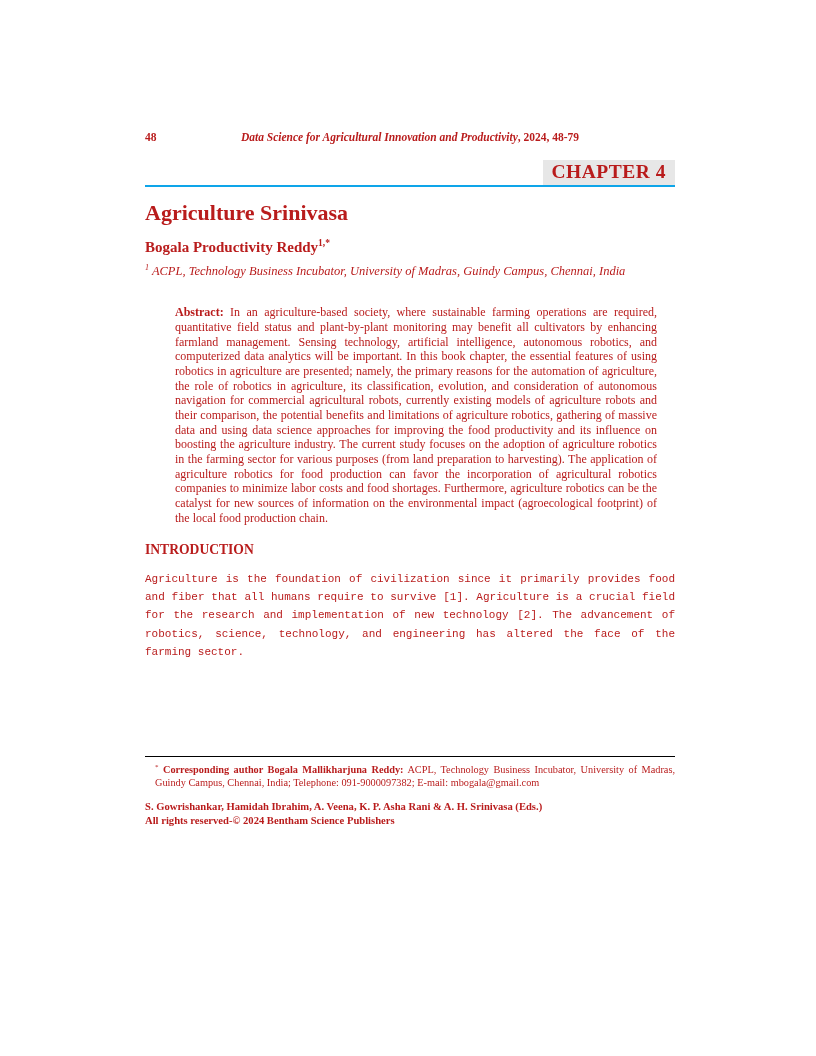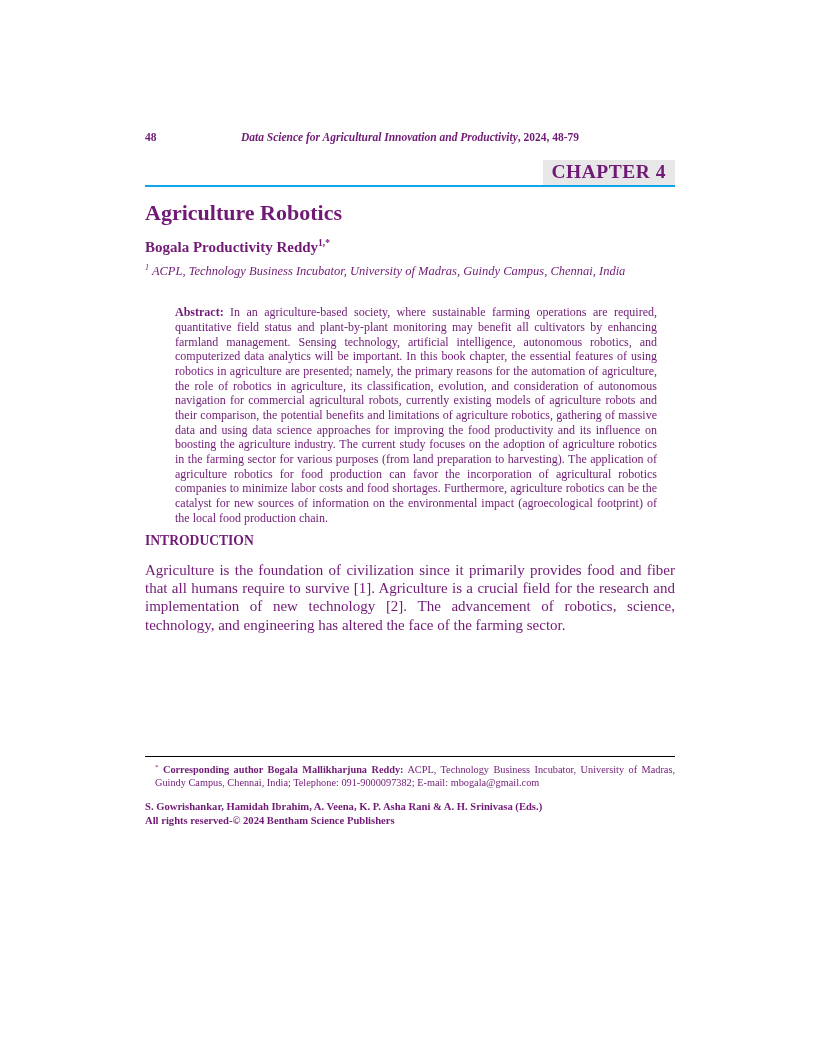--- a/index.html
+++ b/index.html
@@ -1,20 +1,20 @@
 <!DOCTYPE html>
 <html><head>
 <meta charset="utf-8">
 <style>
   html,body{margin:0;padding:0;background:#888;}
   .page{
     position:relative;
     width:816px;height:1056px;
     background:#ffffff;
-    color:#701a75;
+    color:#b91c1c;
     font-family:"Liberation Serif", serif;
     overflow:hidden;
     margin:0 auto;
   }
   .content{position:absolute;left:145px;top:0;width:530px;}
 
   
   .running-head-row{position:relative;margin-top:131px;height:15px;}
   .page-number{position:absolute;left:0;top:0;font-weight:bold;font-size:11.5px;}
   .running-head{text-align:center;font-size:11.5px;font-weight:bold;}
@@ -39,22 +39,22 @@
   .abstract{
     margin:26px 18px 0 30px;
     font-size:12px;line-height:14.65px;
     text-align:justify;
   }
   .abstract .b{font-weight:bold;}
 
   .keywords{margin-top:31px;font-size:13.4px;line-height:17px;text-align:justify;}
   .keywords .b{font-weight:bold;}
 
-  .section-heading{margin-top:8px;font-size:13.6px;font-weight:bold;}
-  .body-para{margin-top:0;font-size:15px;line-height:18.4px;text-align:justify;}
+  .section-heading{margin-top:17px;font-size:13.6px;font-weight:bold;}
+  .body-para{margin-top:0;font-size:11px;line-height:18.4px;text-align:justify;font-family:Liberation Mono, monospace;}
 
   
   .footnote-block{position:absolute;left:145px;top:756px;width:530px;}
   .footnote-rule{border-top:1px solid #000;height:0;}
   .footnote{margin-top:4px;font-size:10.3px;line-height:13px;text-align:justify;margin-left:10px;}
   .footnote sup{font-size:7px;}
   .footnote .b{font-weight:bold;}
   .imprint{margin-top:11px;text-align:left;font-weight:bold;font-size:10.6px;line-height:13.8px;}
 </style>
 </head>
@@ -65,21 +65,21 @@
 
     <div class="running-head-row">
       <span class="page-number">48</span>
       <div class="running-head"><span class="rh-italic">Data Science for Agricultural Innovation and Productivity</span><span>, 2024, 48-79</span></div>
     </div>
 
     <div class="chapter-row">
       <span class="chapter-badge">CHAPTER 4</span>
     </div>
 
-    <h1 class="article-title">Agriculture Robotics</h1>
+    <h1 class="article-title">Agriculture Srinivasa</h1>
 
     <div class="author-line"><span>Bogala Productivity Reddy</span><sup>1,*</sup></div>
 
     <div class="affiliation"><sup>1</sup><span> ACPL, Technology Business Incubator, University of Madras, Guindy Campus, Chennai, India</span></div>
 
     <p class="abstract"><span class="b">Abstract:</span><span> In an agriculture-based society, where sustainable farming operations are required, quantitative field status and plant-by-plant monitoring may benefit all cultivators by enhancing farmland management. Sensing technology, artificial intelligence, autonomous robotics, and computerized data analytics will be important. In this book chapter, the essential features of using robotics in agriculture are presented; namely, the primary reasons for the automation of agriculture, the role of robotics in agriculture, its classification, evolution, and consideration of autonomous navigation for commercial agricultural robots, currently existing models of agriculture robots and their comparison, the potential benefits and limitations of agriculture robotics, gathering of massive data and using data science approaches for improving the food productivity and its influence on boosting the agriculture industry. The current study focuses on the adoption of agriculture robotics in the farming sector for various purposes (from land preparation to harvesting). The application of agriculture robotics for food production can favor the incorporation of agricultural robotics companies to minimize labor costs and food shortages. Furthermore, agriculture robotics can be the catalyst for new sources of information on the environmental impact (agroecological footprint) of the local food production chain.</span></p>
 
 
     <h2 class="section-heading">INTRODUCTION</h2>
 

